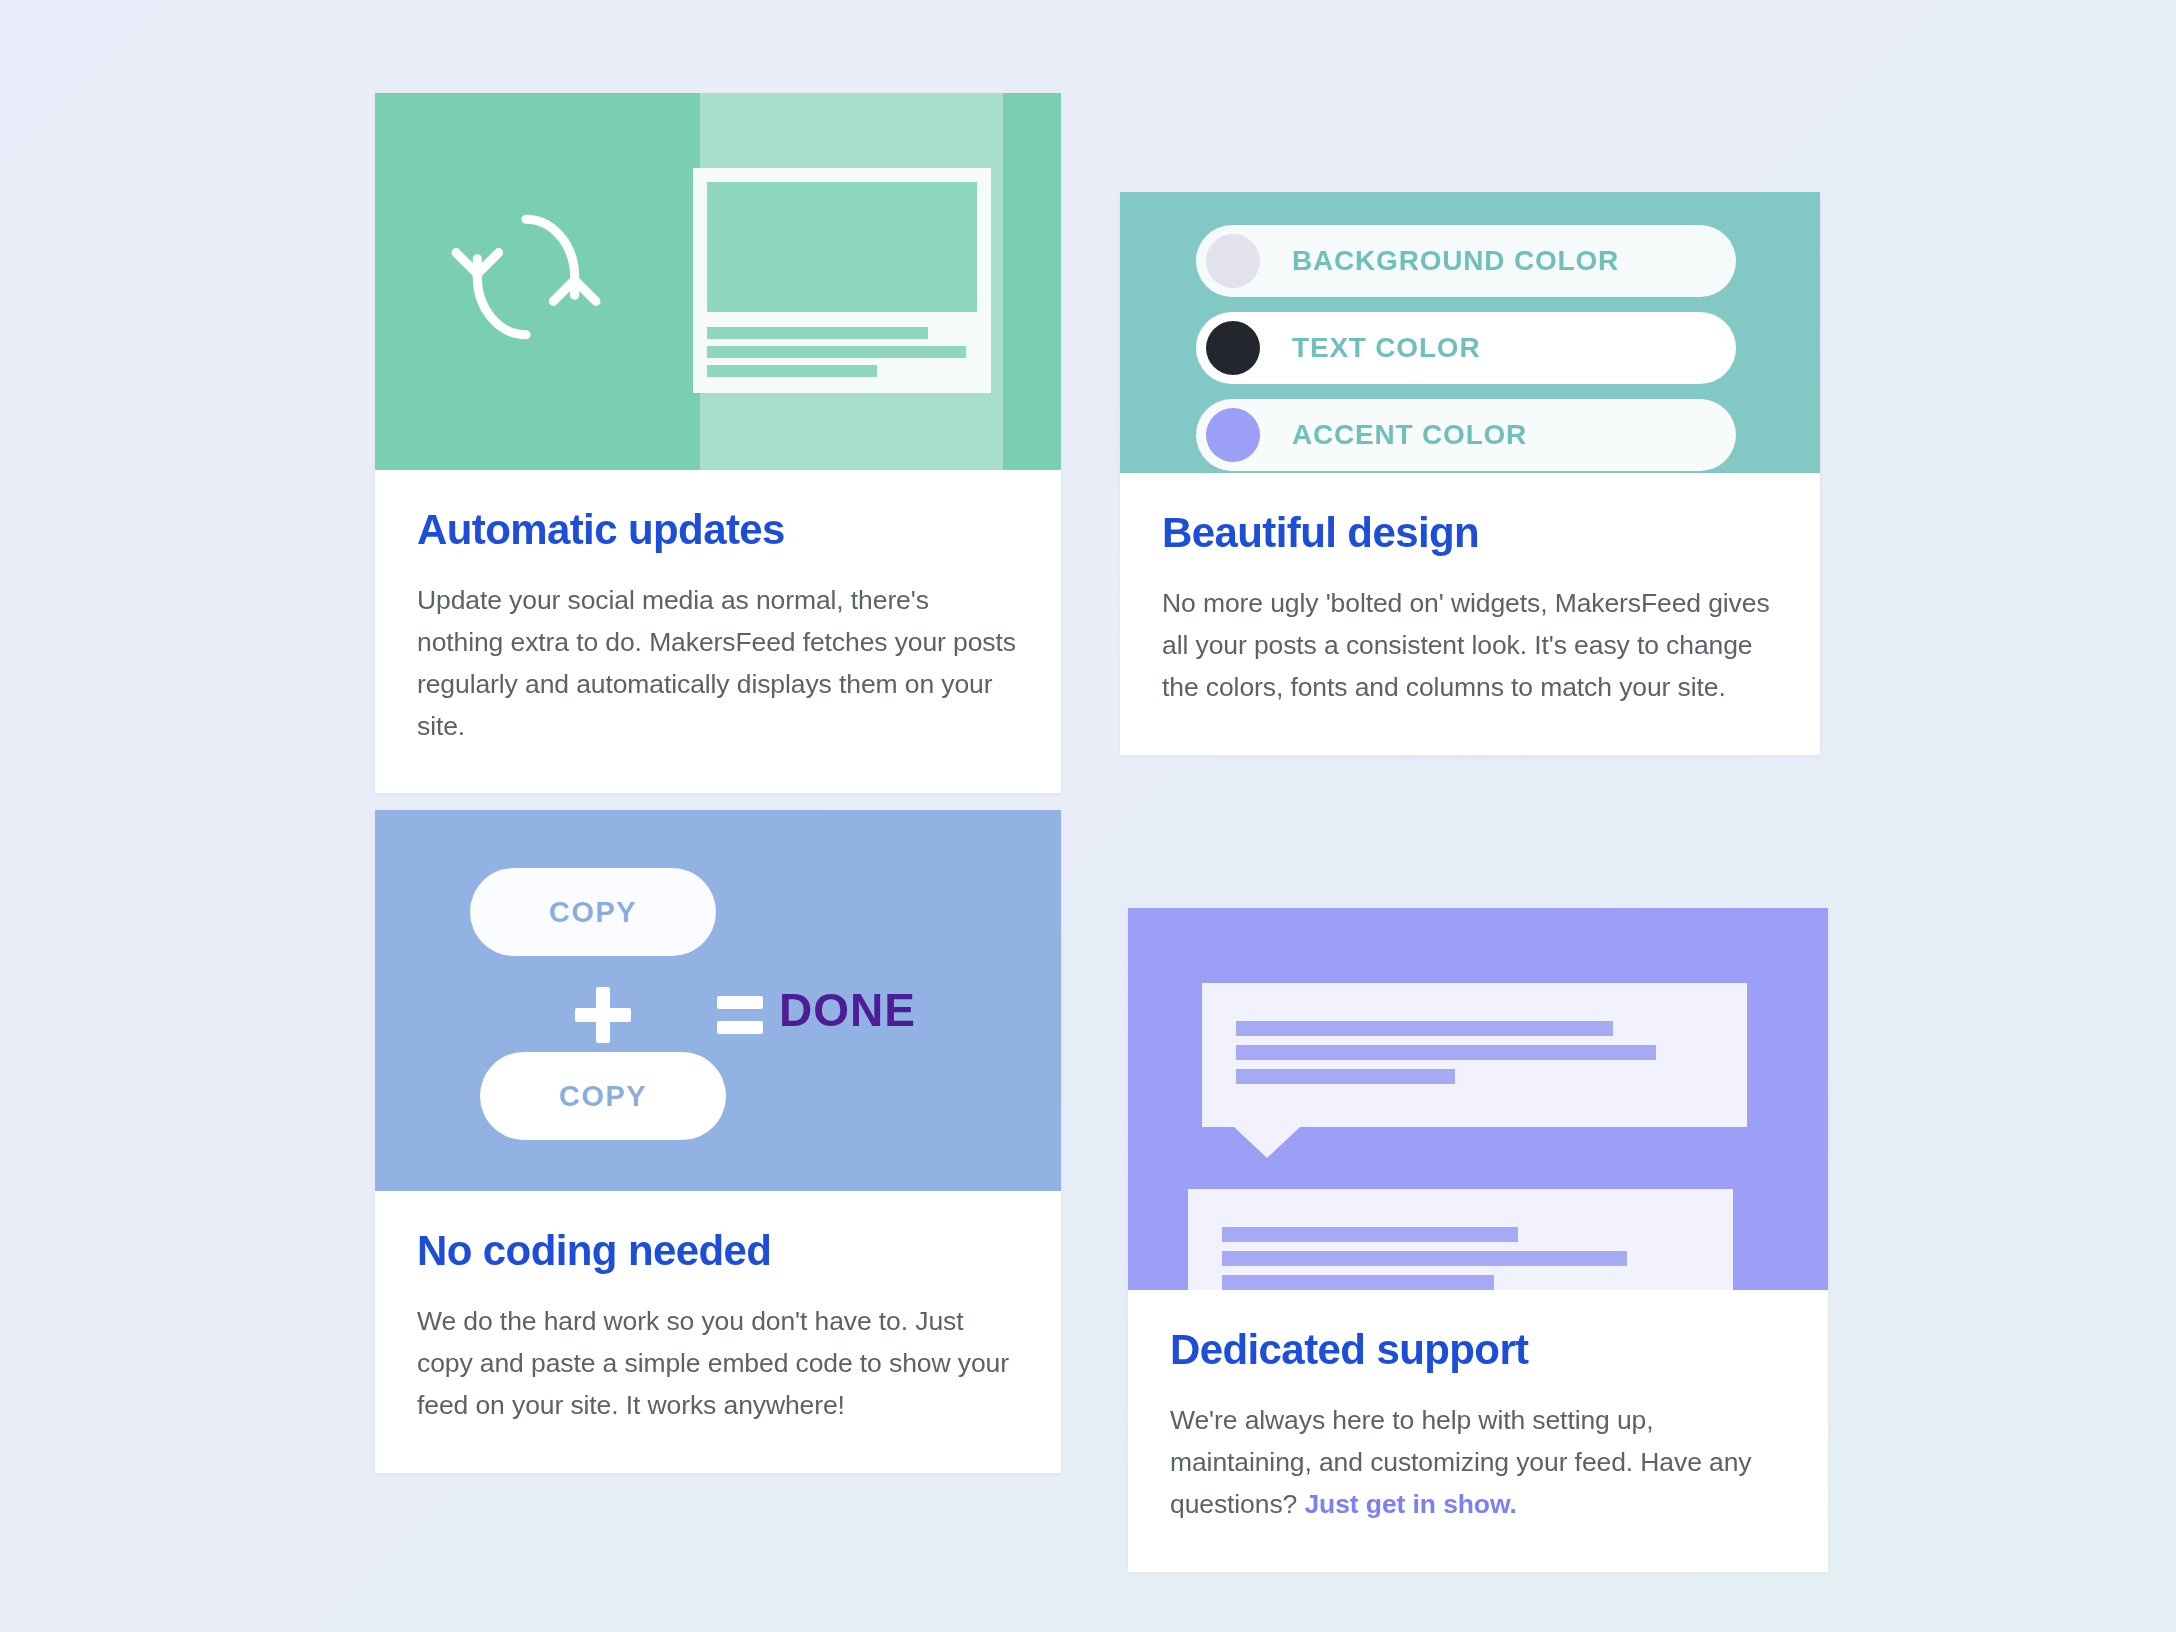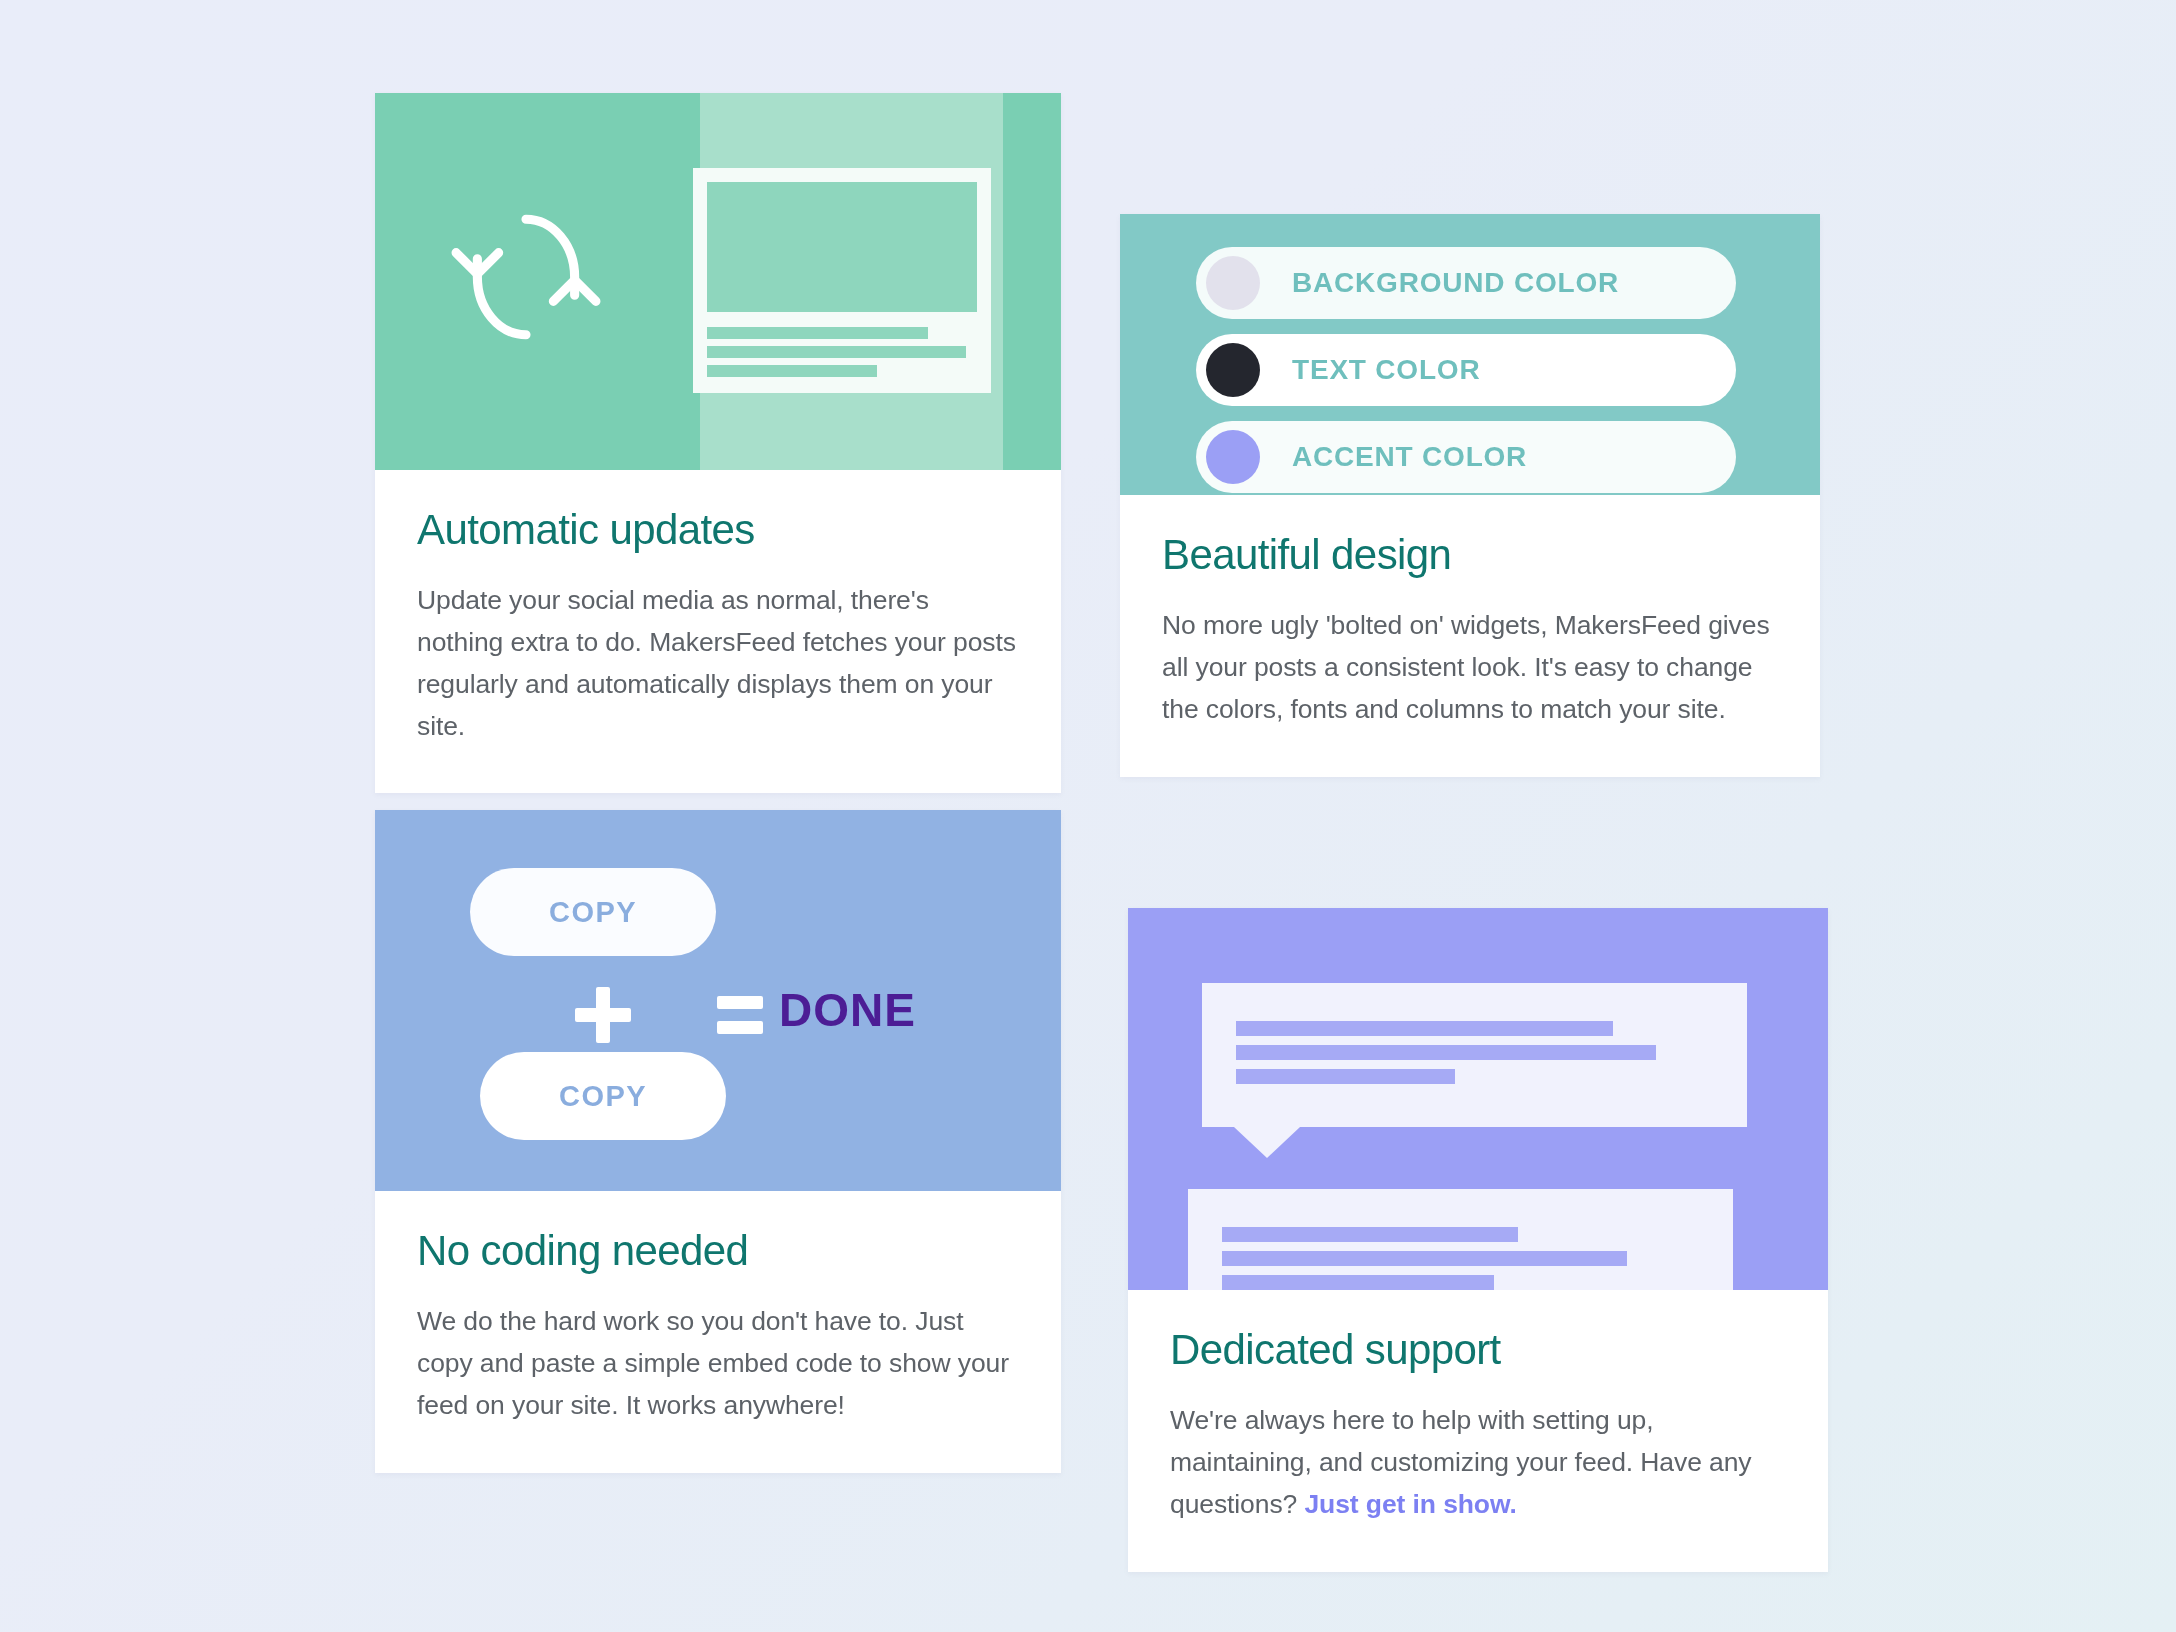--- a/index.html
+++ b/index.html
@@ -31,40 +31,40 @@
   .card-visual {
     position: relative;
     overflow: hidden;
     width: 100%;
   }
   .card-body {
     padding: 36px 42px 46px 42px;
   }
   .card-title {
     font-size: 42px;
-    font-weight: normal;
-    color: #0f766e;
+    font-weight: bold;
+    color: #1d4ed8;
     letter-spacing: -0.6px;
     margin-bottom: 26px;
   }
   .card-text {
     font-size: 26.5px;
     line-height: 1.58;
     color: #5d6268;
     letter-spacing: -0.1px;
   }
   .inline-link {
     color: #7c80f2;
     font-weight: bold;
     text-decoration: none;
   }
 
   
   #card-updates  { left: 375px;  top: 93px;   width: 686px; }
-  #card-design   { left: 1120px; top: 192px;  width: 700px; margin-top: 22px; }
+  #card-design   { left: 1120px; top: 192px;  width: 700px; }
   #card-nocode   { left: 375px;  top: 810px;  width: 686px; }
   #card-support  { left: 1120px; top: 908px;  width: 700px; margin-left: 8px; }
 
   #card-updates .card-visual  { height: 377px; background: #7acfb3; }
   #card-design  .card-visual  { height: 281px; background: #82c9c6; }
   #card-nocode  .card-visual  { height: 381px; background: #91b2e3; }
   #card-support .card-visual  { height: 382px; background: #9b9ff5; }
 
   
   .lightband {

